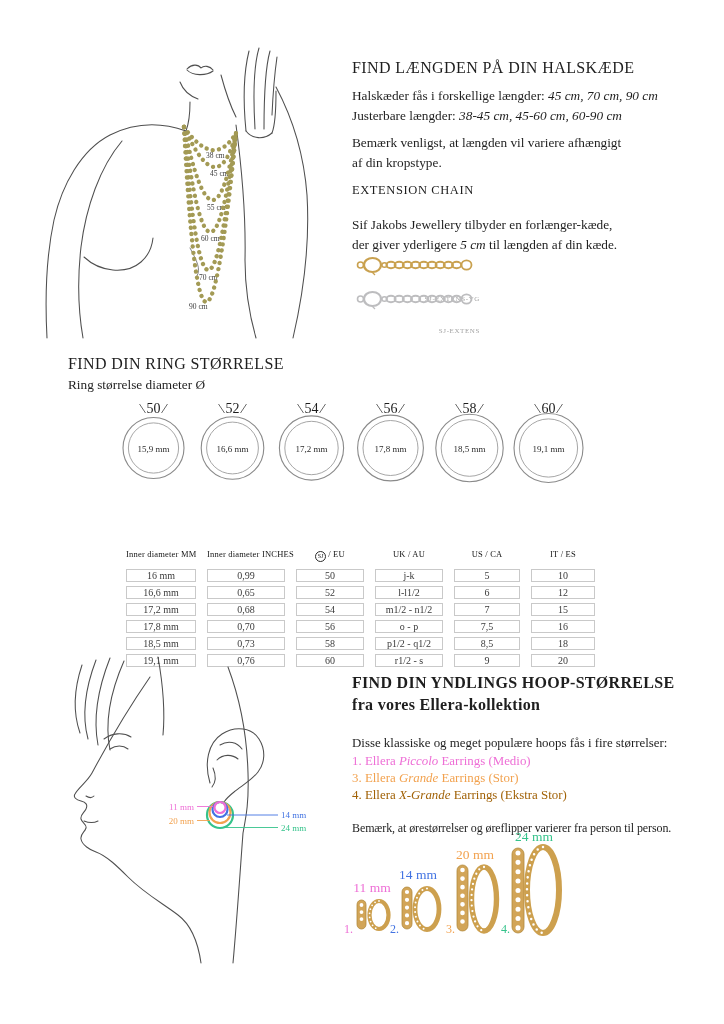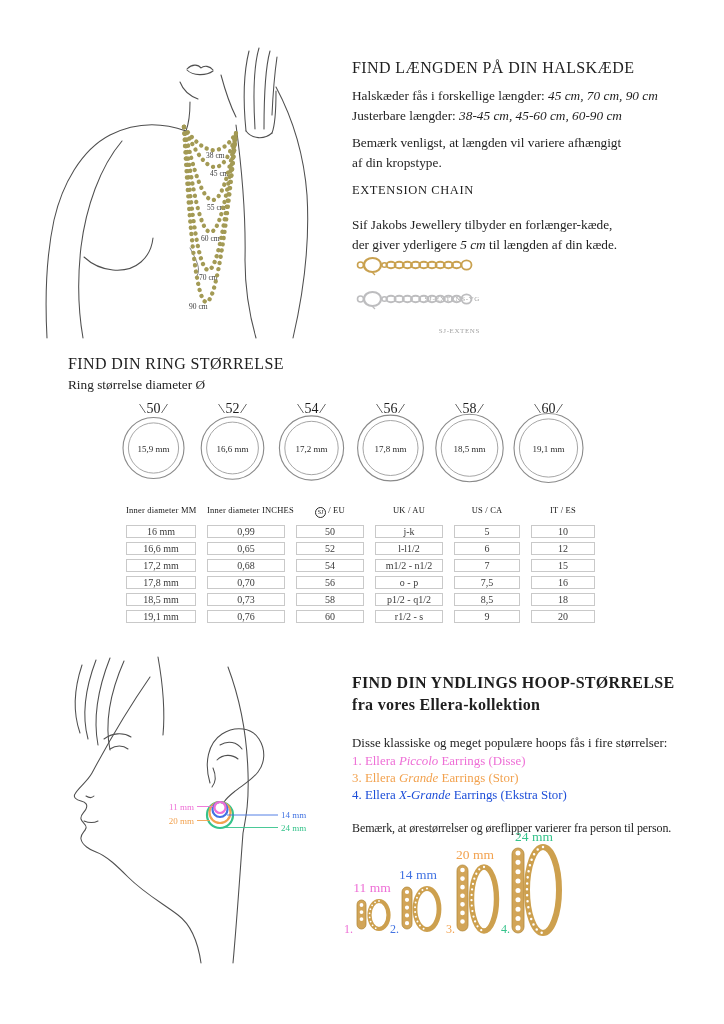--- a/index.html
+++ b/index.html
@@ -10,21 +10,21 @@
   .sec-title{font-size:16px;font-weight:normal;letter-spacing:.4px;white-space:nowrap;}
   .body-txt{font-size:13.3px;line-height:1.5;white-space:nowrap;}
   .sub-title{font-size:12.5px;letter-spacing:.6px;white-space:nowrap;}
   .sku{font-size:7px;letter-spacing:.6px;color:#a3a3a3;text-align:right;white-space:nowrap;margin-top:16px;}
   svg text{font-family:"Liberation Serif","DejaVu Serif",serif;}
   
   #rings-row{display:flex;}
   .ring-cell{width:79px;height:100px;}
   
   #size-table{display:grid;grid-template-columns:70px 78px 68px 68px 66px 64px;column-gap:11px;row-gap:4px;}
-  .th{font-size:8.5px;text-align:center;color:#151515;white-space:nowrap;padding-bottom:3px;letter-spacing:.2px;}
+  .th{font-size:8.5px;text-align:center;color:#151515;white-space:nowrap;padding-bottom:3px;letter-spacing:.2px;margin-top:44px;}
   .td{height:13px;line-height:12px;border:1px solid #c9c9c9;font-size:10px;text-align:center;color:#3a3a3a;white-space:nowrap;}
   .sj-circle{display:inline-block;width:11px;height:11px;border:1px solid #2a2a2a;border-radius:50%;
              font-size:6px;line-height:9px;text-align:center;vertical-align:-1px;margin-right:2px;letter-spacing:0;}
   #table-footnote{font-size:8.5px;color:#8d8d8d;text-align:center;white-space:nowrap;}
   
   #hoop-title{font-size:16px;line-height:1.4;font-weight:bold;letter-spacing:.3px;white-space:nowrap;}
   #hoop-intro{font-size:12.9px;white-space:nowrap;}
   .hoop-item{font-size:12.9px;line-height:17px;white-space:nowrap;}
   #hoop-note{font-size:12px;letter-spacing:-.1px;white-space:nowrap;color:#1e1e1e;}
 </style>
@@ -247,23 +247,23 @@
         <text x="221" y="176" font-size="9" fill="#35c38b" text-anchor="start">24 mm</text>
         <line x1="164" y1="172.5" x2="218" y2="172.5" stroke="#35c38b" stroke-width="0.9"></line>
       </g>
   </svg>
 
   <h1 id="hoop-title" class="abs" style="left:352px;top:672px;margin:0;"><span>FIND DIN YNDLINGS HOOP-STØRRELSE</span><br><span>fra vores Ellera-kollektion</span></h1>
 
   <div id="hoop-intro" class="abs" style="left:352px;top:736px;">Disse klassiske og meget populære hoops fås i fire størrelser:</div>
 
   <div id="hoop-list" class="abs" style="left:352px;top:753px;">
-      <div class="hoop-item" style="color: rgb(238, 111, 214);"><span>1. </span><span>Ellera </span><i>Piccolo</i><span> Earrings (Disse)</span></div>
+      <div class="hoop-item" style="color: rgb(238, 111, 214);"><span>1. </span><span>Ellera </span><i>Piccolo</i><span> Earrings (Medio)</span></div>
       <div class="hoop-item" style="color: rgb(242, 162, 79);"><span>3. </span><span>Ellera </span><i>Grande</i><span> Earrings (Stor)</span></div>
-      <div class="hoop-item" style="color: #1d4ed8;"><span>4. </span><span>Ellera </span><i>X-Grande</i><span> Earrings (Ekstra Stor)</span></div>
+      <div class="hoop-item" style="color: #a16207;"><span>4. </span><span>Ellera </span><i>X-Grande</i><span> Earrings (Ekstra Stor)</span></div>
     </div>
 
   <div id="hoop-note" class="abs" style="left:352px;top:821px;">Bemærk, at ørestørrelser og øreflipper varierer fra person til person.</div>
 
   <svg id="hoops-products" class="abs" style="left:338px;top:828px;" width="270" height="120" viewBox="0 0 270 120">
       <g>
         <rect x="19" y="72" width="9" height="29" rx="4.5" fill="#d2a558" stroke="#b28a3e" stroke-width="0.8"></rect>
         <line x1="23.5" y1="77" x2="23.5" y2="96" stroke="#ffffff" stroke-width="3.78" stroke-dasharray="0 7.0200000000000005" stroke-linecap="round"></line>
         <ellipse cx="41" cy="87" rx="9.5" ry="14" fill="none" stroke="#cda04e" stroke-width="4.2"></ellipse>
         <path d="M41,73 A9.5,14 0 0 0 41,101" fill="none" stroke="#ffffff" stroke-width="1.764" stroke-dasharray="0 4.2" stroke-linecap="round"></path>

